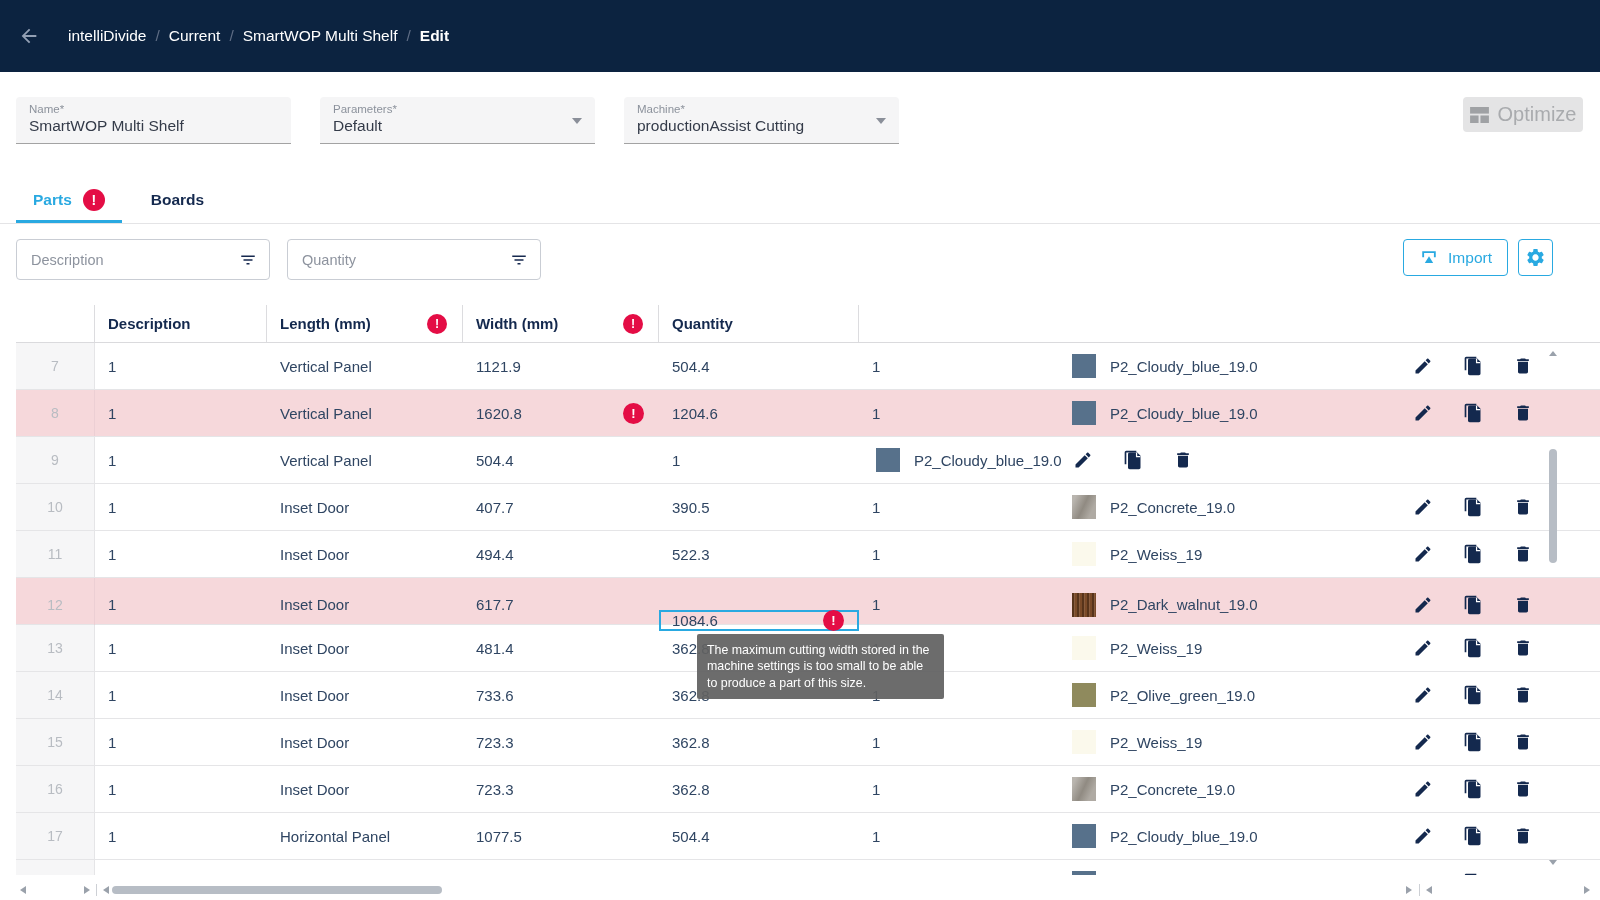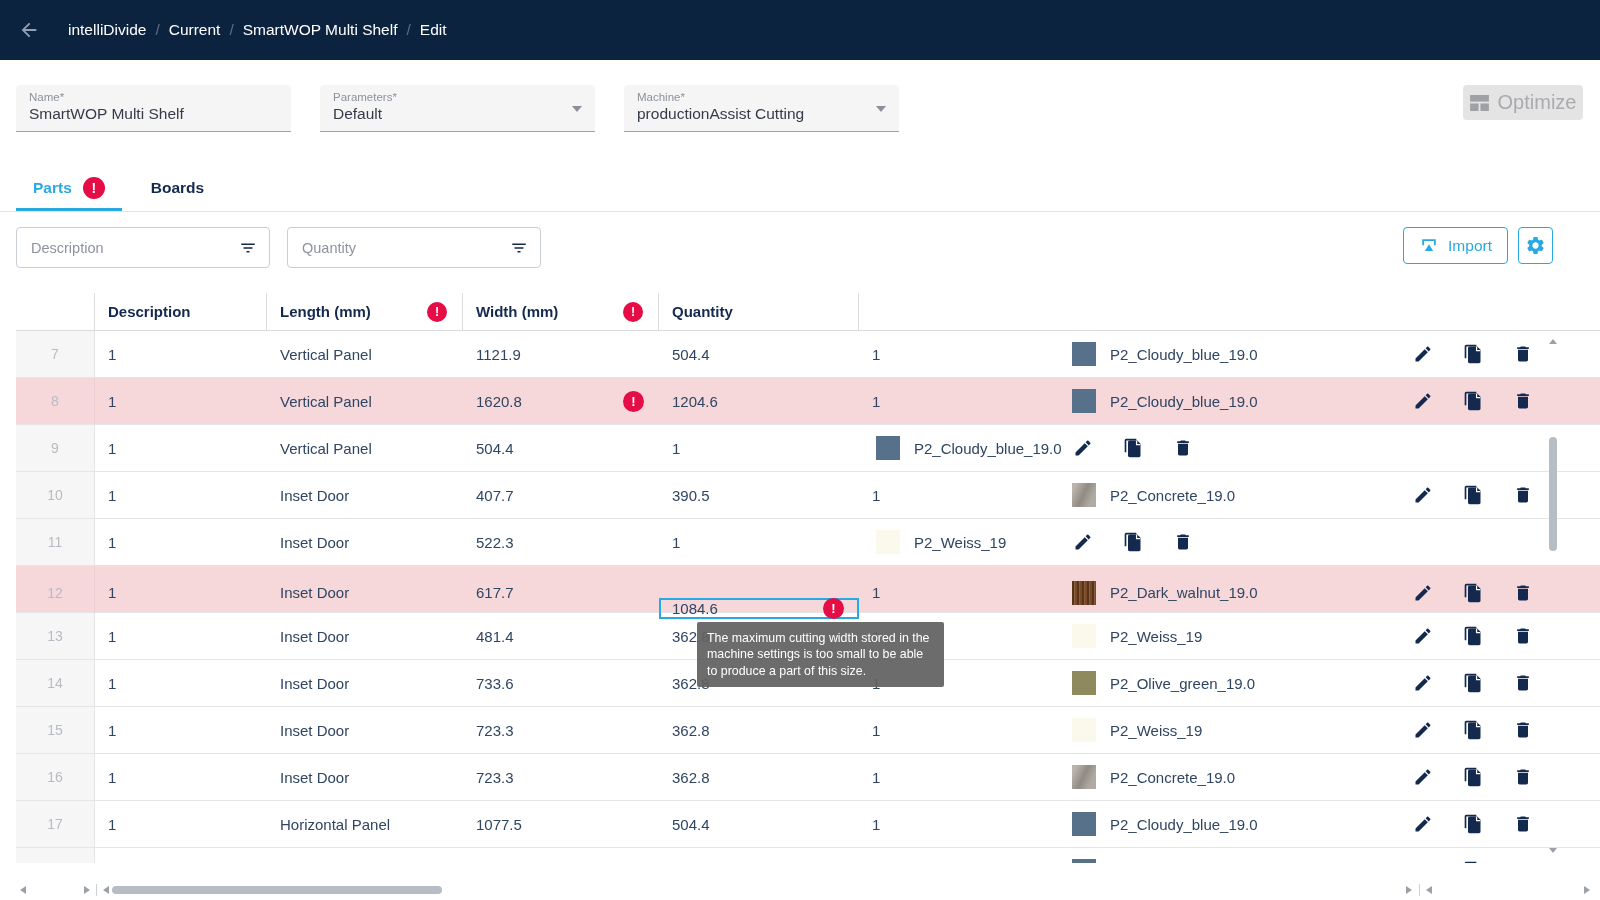--- a/index.html
+++ b/index.html
@@ -2,26 +2,26 @@
 <html><head>
 <meta charset="utf-8">
 <style>
   * { margin:0; padding:0; box-sizing:border-box; }
   html, body { width:1600px; height:900px; overflow:hidden; }
   body { font-family:"Liberation Sans", sans-serif; background:#fff; }
   .app { position:relative; width:1600px; height:900px; --tcols:79px 172px 196px 196px 200px 196px 340px 149px;
          --accent:#29a9e1; --red:#e40d45; --navy:#14294e; }
 
   
-  .navbar { height:60px; background:#0c2340; display:flex; align-items:center; padding:0 20px 0 18px; }
+  .navbar { height:72px; background:#0c2340; display:flex; align-items:center; padding:0 20px 0 18px; }
   .back-btn { background:none; border:none; cursor:pointer; display:flex; }
   .breadcrumb { display:flex; align-items:center; gap:9px; margin-left:28px; font-size:15.5px; color:#fff; }
   .crumb { cursor:pointer; }
   .crumb-sep { color:#5f6d85; }
-  .crumb-current { font-weight:400; }
+  .crumb-current { font-weight:700; }
   .nav-right { margin-left:auto; display:flex; align-items:center; }
   .company-chip { display:flex; align-items:center; gap:10px; height:31px; padding:0 13px; background:#46566f;
                   border:1px solid #919cb0; border-radius:3px; color:#fff; font-size:13.5px; cursor:pointer; }
   .support-btn { background:none; border:none; cursor:pointer; margin:0 26px 0 30px; display:flex; }
   .logo { display:flex; align-items:center; gap:3px; cursor:pointer; }
   .logo-h { color:#fff; font-size:29px; font-weight:800; letter-spacing:-1px; line-height:1; }
   .logo-sq { width:24px; height:24px; background:#fff; border-radius:5px; display:flex; align-items:center; justify-content:center; }
   .logo-dot { width:12px; height:12px; background:#0c2340; border-radius:50%; }
   .logo-caret { width:0; height:0; border-left:5.5px solid transparent; border-right:5.5px solid transparent;
                 border-top:6.5px solid #fff; margin-left:9px; }
@@ -359,20 +359,24 @@
         <svg viewBox="0 0 24 24">
                 <path d="M6 19c0 1.1.9 2 2 2h8c1.1 0 2-.9 2-2V7H6v12zM19 4h-3.5l-1-1h-5l-1 1H5v2h14V4z"></path>
               </svg>
       </button>
     </div>
   </div>
         <div class="trow">
     <div class="td td-num">11</div>
     <div class="td">1</div>
     <div class="td">Inset Door</div>
+    <div class="td td-len">
+      <span>494.4</span>
+
+    </div>
     <div class="td td-wid">
       <span>522.3</span>
 
     </div>
     <div class="td">1</div>
     <div class="td td-mat">
       <span class="swatch swatch-weiss" style="background-color: rgb(251, 249, 236);"></span>
       <span>P2_Weiss_19</span>
     </div>
     <div class="td td-actions">

